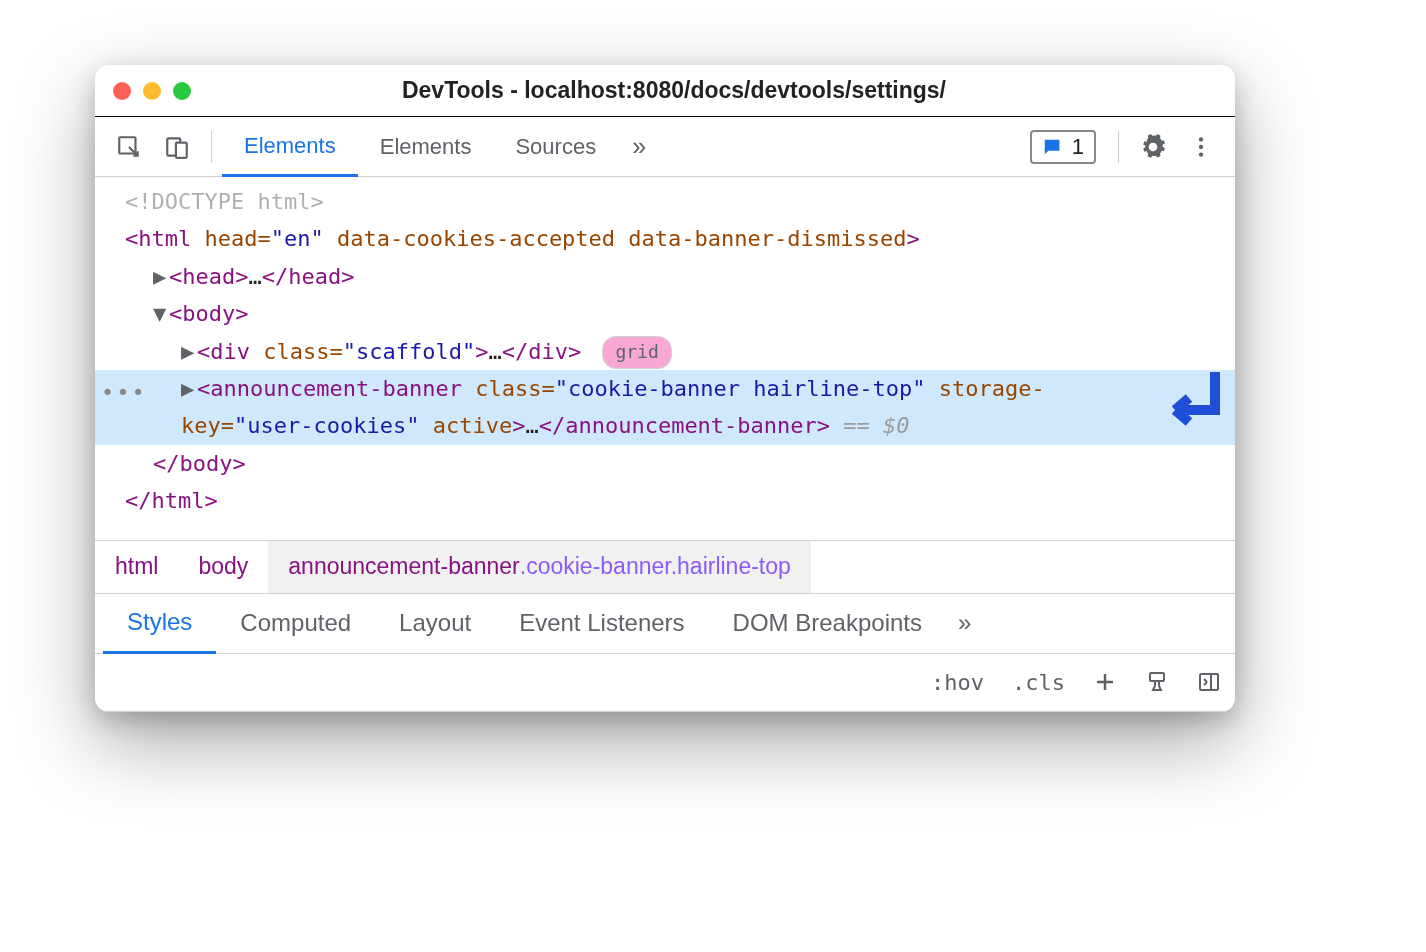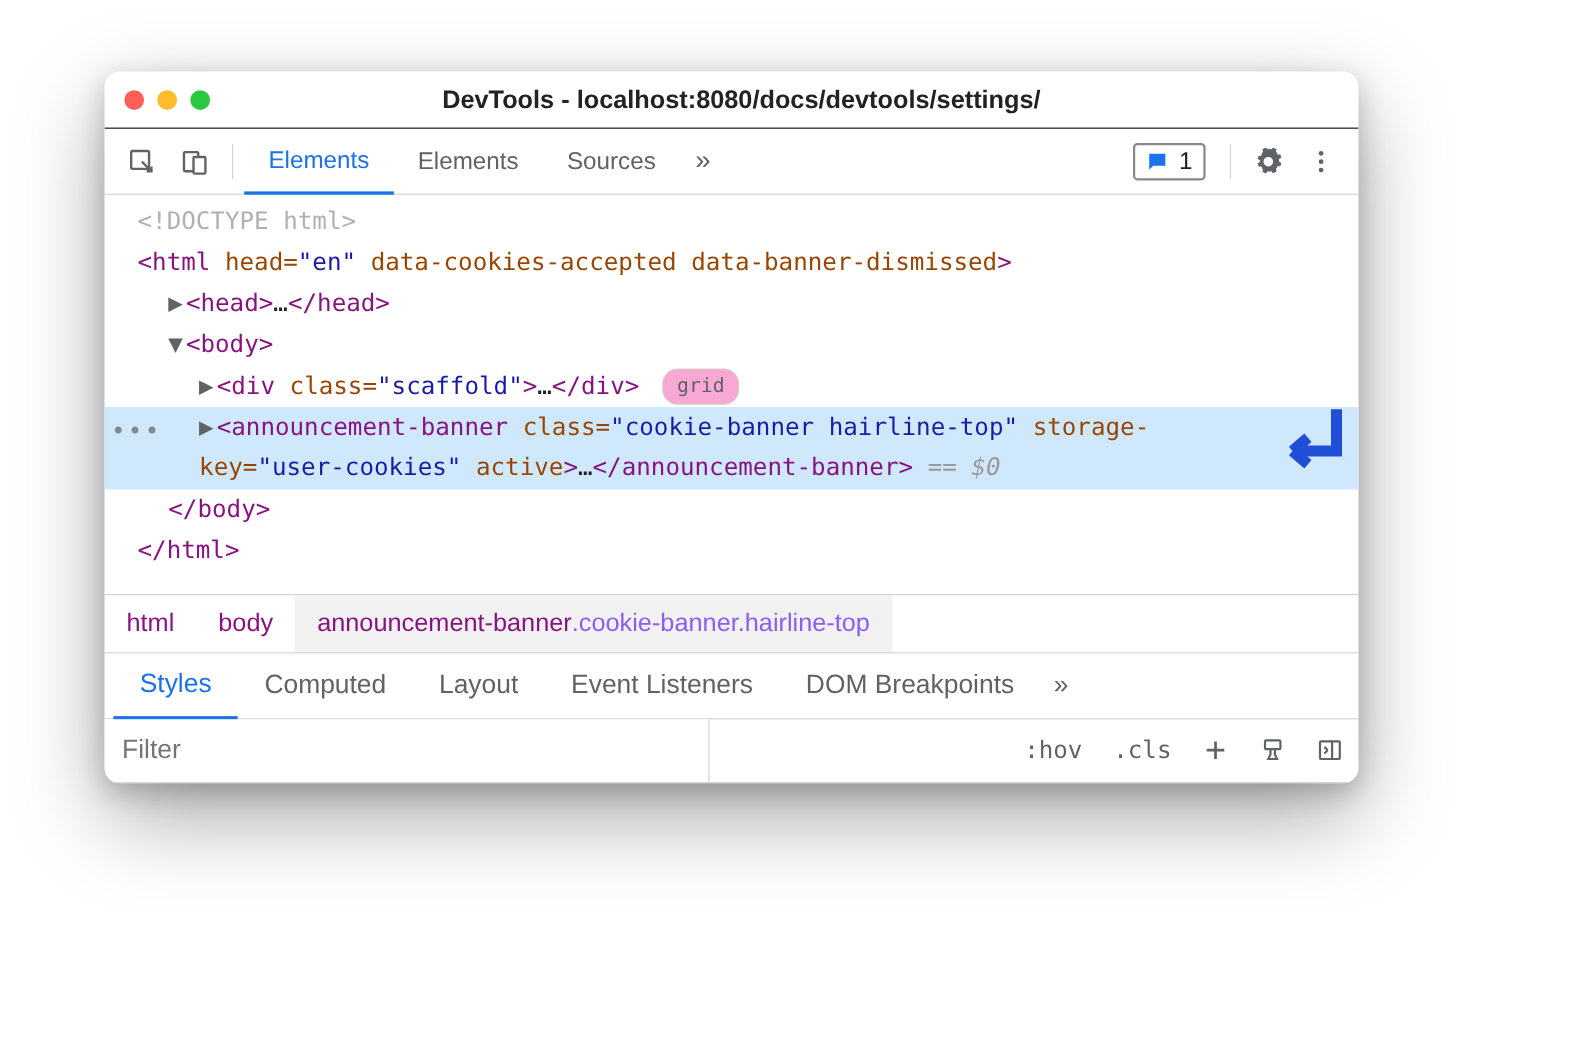--- a/index.html
+++ b/index.html
@@ -333,21 +333,20 @@
   <div class="styles-tabs">
     <div class="stab active">Styles</div>
     <div class="stab">Computed</div>
     <div class="stab">Layout</div>
     <div class="stab">Event Listeners</div>
     <div class="stab">DOM Breakpoints</div>
     <div class="stab" style="padding:0 12px">»</div>
   </div>
 
   <div class="styles-toolbar">
-    <input class="filter-input" placeholder="Filter" style="">
     <div class="st-spacer"></div>
     <div class="st-btn">:hov</div>
     <div class="st-btn">.cls</div>
     <div class="st-btn">
       <svg viewBox="0 0 24 24" fill="none" stroke="currentColor" stroke-width="2.5">
           <path d="M12 4v16M4 12h16"></path>
         </svg>
     </div>
     <div class="st-btn">
       <svg viewBox="0 0 24 24" fill="none" stroke="currentColor" stroke-width="2">

